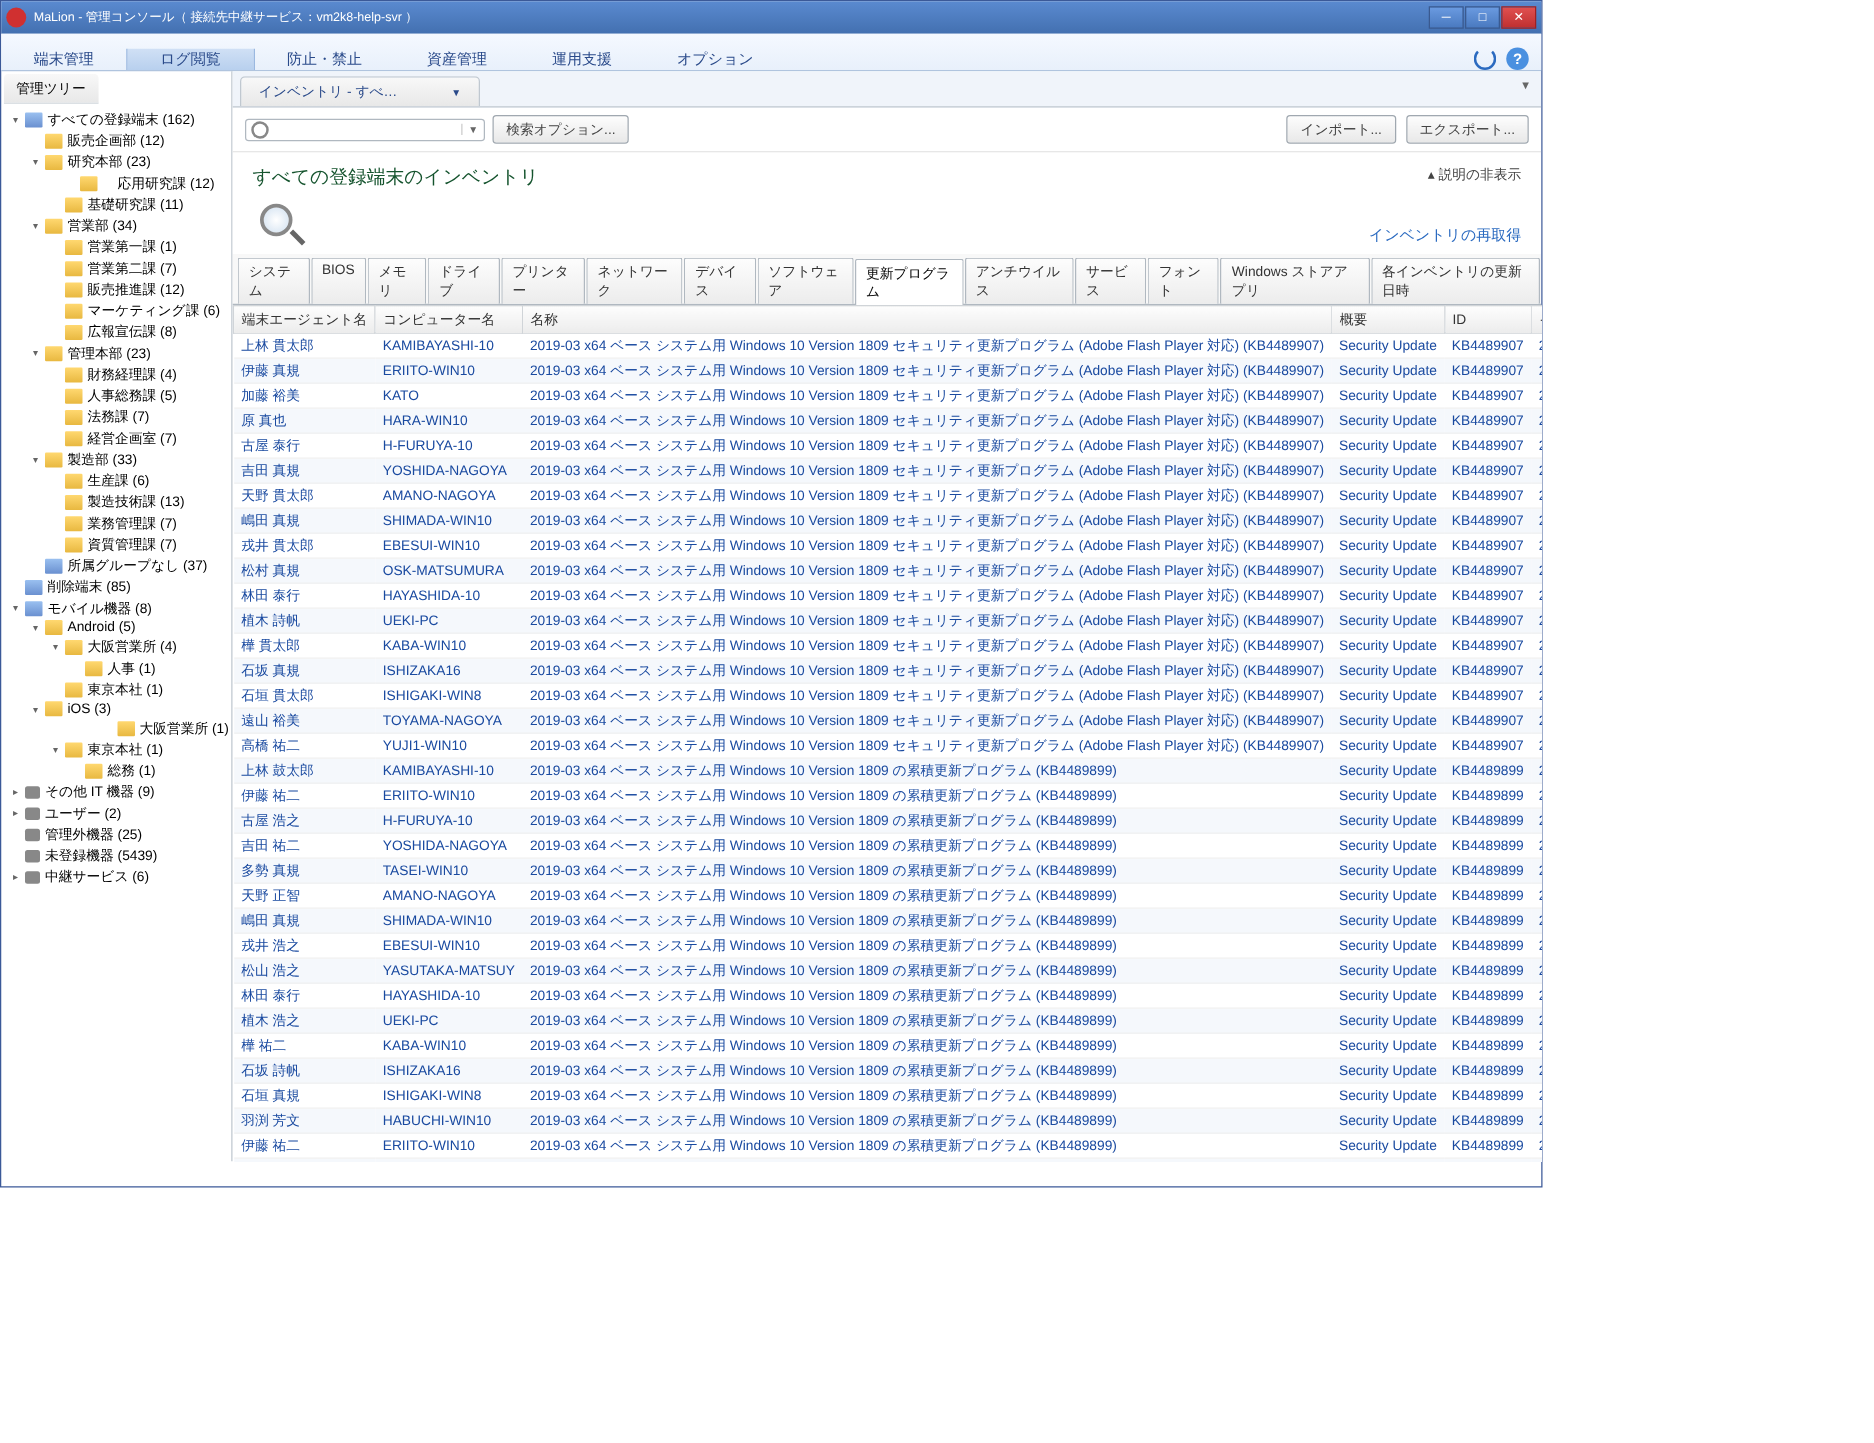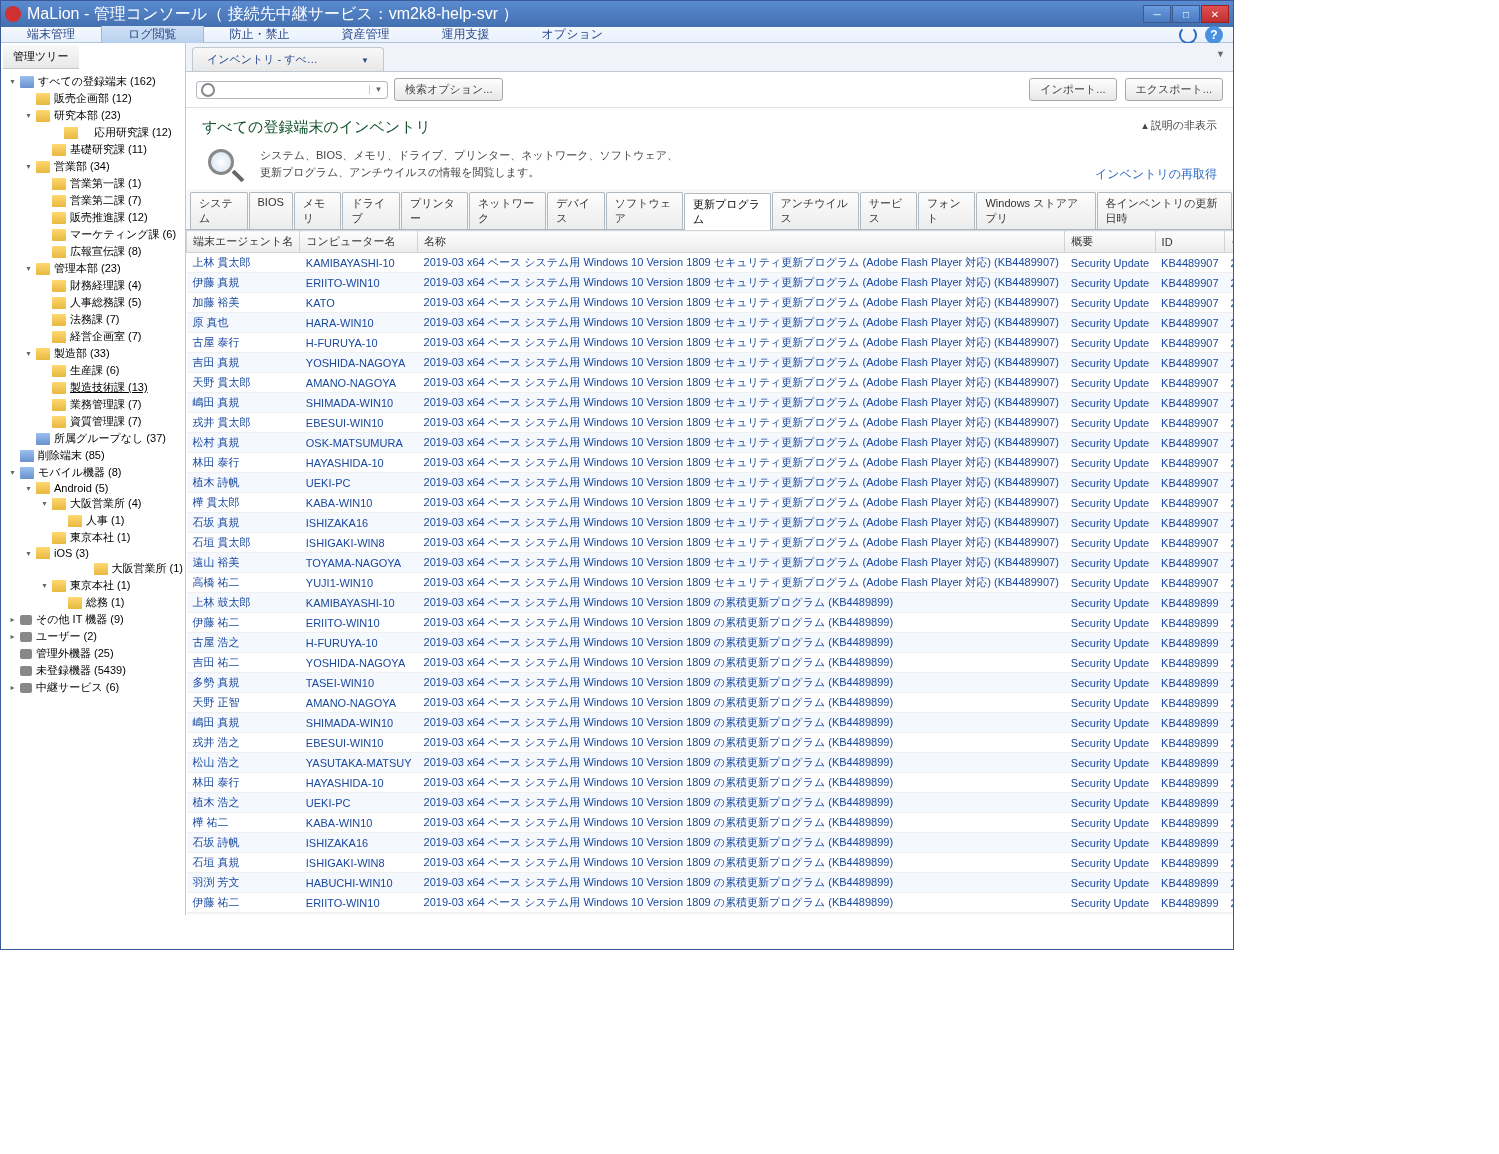--- a/index.html
+++ b/index.html
@@ -1,24 +1,24 @@
 <!DOCTYPE html>
 <html><head>
 <meta charset="utf-8">
 <style>
 * { box-sizing: border-box; margin: 0; padding: 0; font-family: "Meiryo UI", "MS PGothic", sans-serif; }
 body { background: #fff; font-size: 12px; overflow: hidden; }
 .window { width: 1234px; height: 950px; border: 1px solid #3b5998; background: #fff; position: relative; }
 .titlebar { height: 26px; background: linear-gradient(#5a8ad0,#4370b0); display: flex; align-items: center; padding: 0 4px; color: #fff; }
 .titlebar-icon { width: 16px; height: 16px; background: #d03030; border-radius: 50%; margin-right: 6px; display: inline-block; }
-.titlebar-text { flex: 1; font-size: 16px; }
+.titlebar-text { flex: 1; font-size: 10px; }
 .winbtns { display: flex; gap: 1px; }
 .winbtn { width: 28px; height: 18px; background: linear-gradient(#6a9ae0,#4a7ac0); border: 1px solid #3a5a90; display: flex; align-items: center; justify-content: center; color: #fff; font-size: 10px; cursor: pointer; }
 .winbtn.close { background: linear-gradient(#e05050,#c03030); border-color: #a02020; }
-.menubar { height: 16px; background: linear-gradient(#f5f9ff,#e8f0fb); border-bottom: 1px solid #b0c4de; display: flex; align-items: center; }
+.menubar { height: 30px; background: linear-gradient(#f5f9ff,#e8f0fb); border-bottom: 1px solid #b0c4de; display: flex; align-items: flex-end; }
 .menuitem { padding: 0 26px; display: flex; align-items: center; color: #2a4a8a; cursor: pointer; }
 .menuitem.active { background: linear-gradient(#d0e0f5,#b8d0ee); border-left: 1px solid #9ab8e0; border-right: 1px solid #9ab8e0; }
 .menubar-right { margin-left: auto; display: flex; align-items: center; gap: 8px; padding-right: 10px; }
 .refresh-icon, .help-icon { width: 18px; height: 18px; border-radius: 50%; cursor: pointer; }
 .refresh-icon { border: 2px solid #2a6ac0; border-top-color: transparent; }
 .help-icon { background: #4a90e0; color: #fff; text-align: center; line-height: 18px; font-weight: bold; }
 .content { display: flex; height: calc(100% - 56px - 20px); }
 .sidebar { width: 185px; border-right: 1px solid #c0c8d0; display: flex; flex-direction: column; }
 .sidebar-tab { background: linear-gradient(#f8f8f8,#e8e8e8); border-bottom: 1px solid #c0c8d0; padding: 4px 10px; font-size: 11px; border-radius: 4px 4px 0 0; margin: 2px 2px 0 2px; display: inline-block; }
 .tree { overflow-y: auto; flex: 1; padding: 4px 2px; font-size: 11px; }
@@ -173,21 +173,21 @@
           <div class="tree-item" style="padding-left: 20px;">
             <span class="tree-toggle">▾</span>
             <span class="tree-icon folder-icon"></span>
             <span>製造部 (33)</span>
           </div>
           <div class="tree-item" style="padding-left: 36px;">
             <span class="tree-toggle"></span>
             <span class="tree-icon folder-icon"></span>
             <span>生産課 (6)</span>
           </div>
-          <div class="tree-item" style="padding-left: 36px; text-decoration: underline;">
+          <div class="tree-item" style="padding-left: 36px;">
             <span class="tree-toggle"></span>
             <span class="tree-icon folder-icon"></span>
             <span>製造技術課 (13)</span>
           </div>
           <div class="tree-item" style="padding-left: 36px;">
             <span class="tree-toggle"></span>
             <span class="tree-icon folder-icon"></span>
             <span>業務管理課 (7)</span>
           </div>
           <div class="tree-item" style="padding-left: 36px;">
@@ -303,24 +303,20 @@
 
       <div class="heading-area">
         <div class="top-right-links">
           <span class="hide-desc">▴ 説明の非表示</span>
         </div>
         <div class="heading-title">すべての登録端末のインベントリ</div>
         <div class="heading-desc">
           <div class="mag-icon">
             <div class="mag-lens"></div>
               <div class="mag-handle"></div>
-          </div>
-          <div class="desc-text">
-            <div>システム、BIOS、メモリ、ドライブ、プリンター、ネットワーク、ソフトウェア、</div>
-            <div>更新プログラム、アンチウイルスの情報を閲覧します。</div>
           </div>
         </div>
         <div class="reload-link">
           <span class="link">インベントリの再取得</span>
         </div>
       </div>
 
       <div class="subtabs" id="subtabs">
           <div class="subtab">システム</div>
           <div class="subtab">BIOS</div>

